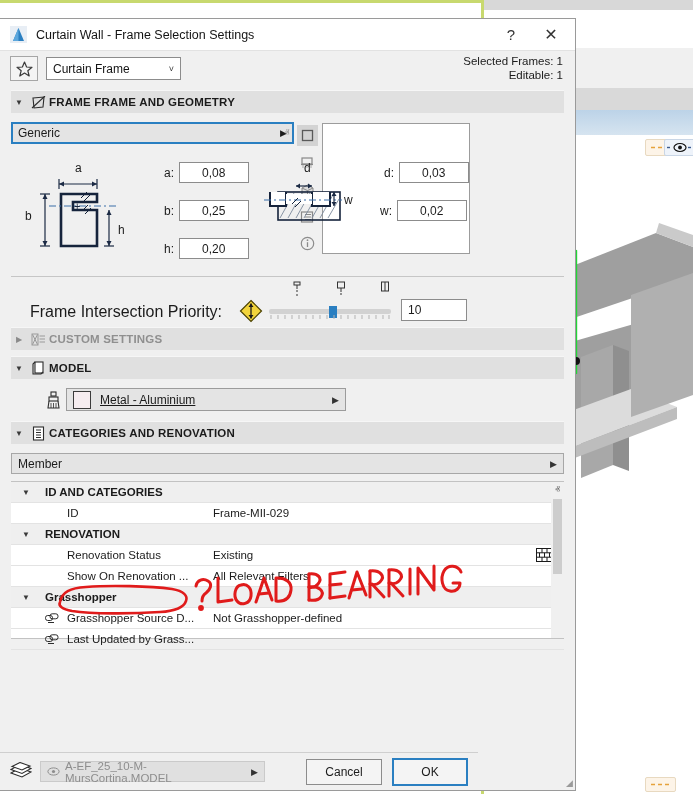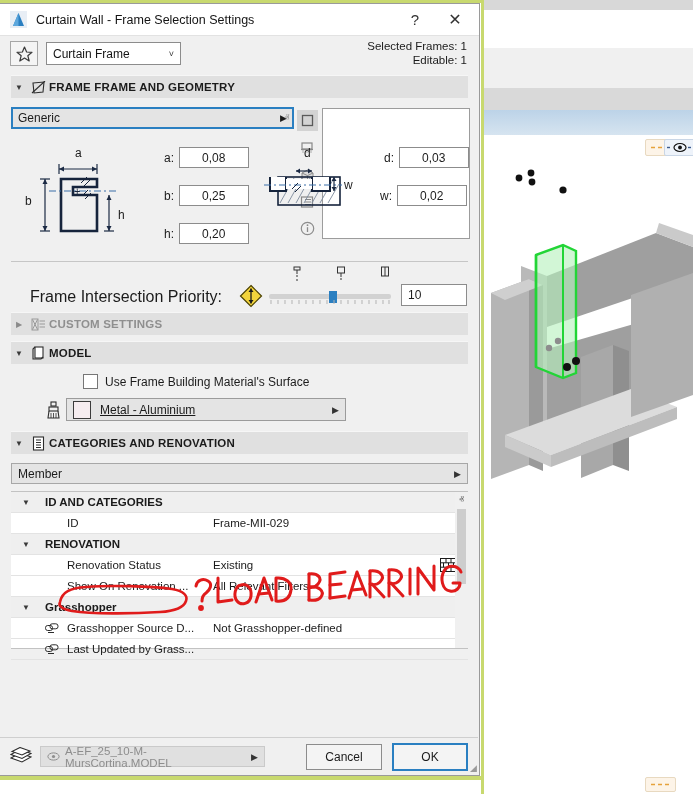--- a/index.html
+++ b/index.html
@@ -21,21 +21,21 @@
   .green-edge{position:absolute;left:481px;top:0;width:3px;height:794px;background:#c8d96f;}
   .green-edge-top{position:absolute;left:0;top:0;width:481px;height:3px;background:#c8d96f;}
   .green-edge-bottom{position:absolute;left:0;top:776px;width:481px;height:4px;background:#c8d96f;}
 
   .mini-tool{position:absolute;background:#fdf4e8;border:1px solid #e8d9c0;border-radius:2px;
     display:flex;align-items:center;justify-content:center;}
   .mini-tool.blue{background:#eef3fa;border-color:#c9d6e6;}
 
   
   #dialog{
-    position:absolute;left:0;top:3px;width:480px;height:773px;
+    position:absolute;left:0;top:18px;width:576px;height:773px;
     background:#f0f0f0;border:1px solid #9a9a9a;border-left:none;
     box-sizing:border-box;
   }
   .titlebar{height:31px;background:#ffffff;display:flex;align-items:center;
     border-bottom:1px solid #e2e2e2;position:relative;}
   .title-icon{width:17px;height:17px;margin-left:10px;margin-right:9px;flex:none;}
   .title-text{font-size:12.5px;color:#141414;flex:1;}
   .title-btn{width:40px;height:30px;display:flex;align-items:center;justify-content:center;
     font-size:15px;color:#333;cursor:default;}
   .title-btn.close{font-size:16px;margin-right:4px;}
@@ -468,24 +468,20 @@
     <span class="sicon">
       <svg width="15" height="14" viewBox="0 0 15 14">
         <rect x="4" y="1" width="8" height="11" fill="#fff" stroke="#2c2c2c" stroke-width="1.1"></rect>
         <path d="M4,1 L2,3 L2,13 L10,13 L12,11" fill="none" stroke="#2c2c2c" stroke-width="1.1"></path>
       </svg>
     </span>
     <span class="slabel">MODEL</span>
   </div>
 
   <div class="panel">
-    <div class="check-row">
-      <span class="cbox"></span>
-      <span>Use Frame Building Material's Surface</span>
-    </div>
     <div class="mat-row">
       <span class="mat-icon">
         <svg width="17" height="18" viewBox="0 0 17 18">
           <rect x="6" y="1" width="5" height="4" fill="none" stroke="#2c2c2c" stroke-width="1.1"></rect>
           <rect x="4" y="6" width="9" height="4" fill="none" stroke="#2c2c2c" stroke-width="1.1"></rect>
           <path d="M4,10 L3,17 L14,17 L13,10" fill="none" stroke="#2c2c2c" stroke-width="1.1"></path>
           <line x1="6" y1="12" x2="6" y2="17" stroke="#2c2c2c" stroke-width="0.8"></line>
           <line x1="8.5" y1="12" x2="8.5" y2="17" stroke="#2c2c2c" stroke-width="0.8"></line>
           <line x1="11" y1="12" x2="11" y2="17" stroke="#2c2c2c" stroke-width="0.8"></line>
         </svg>

